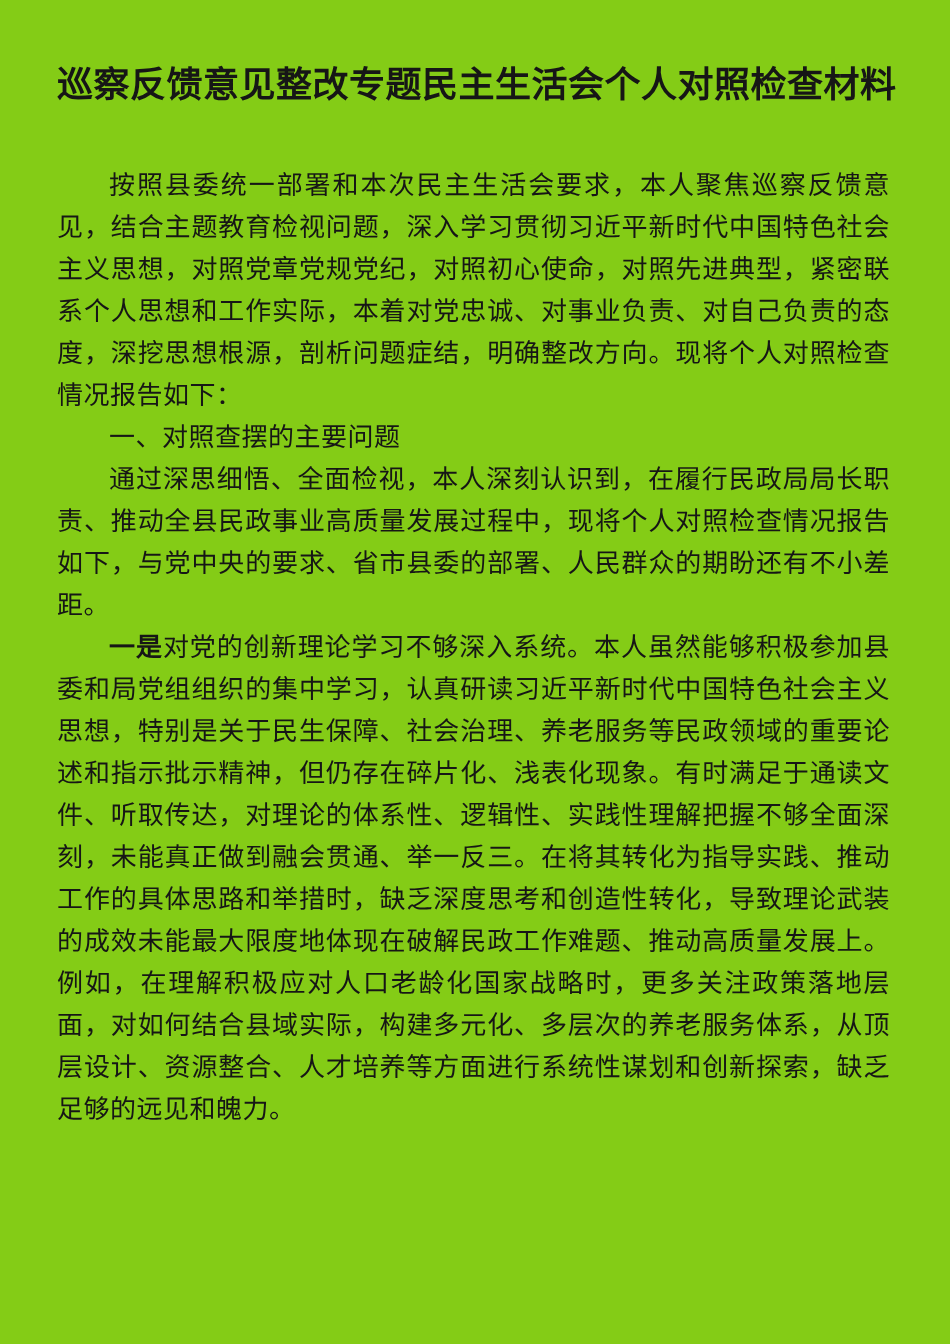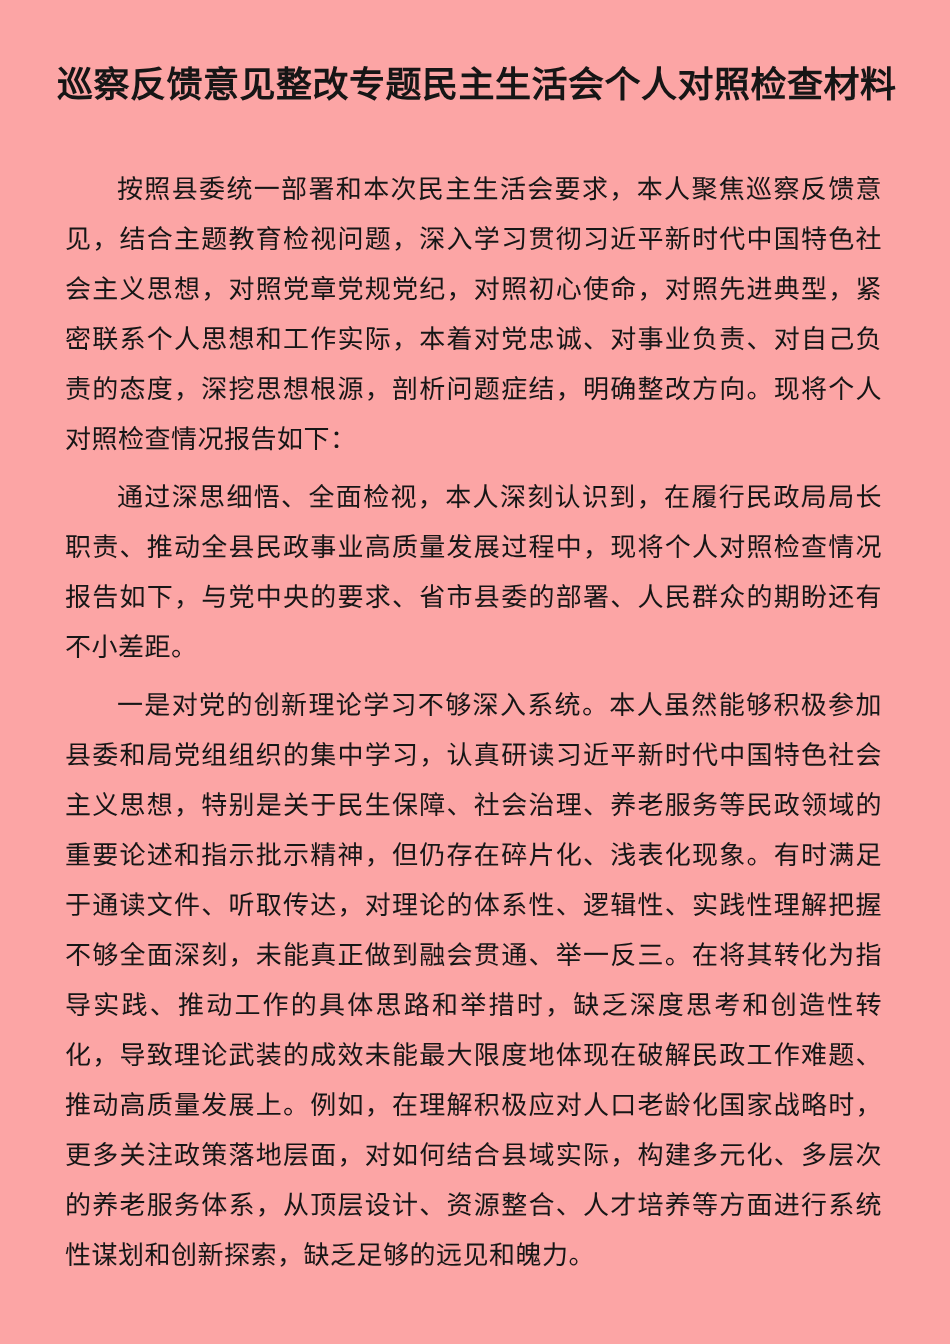--- a/index.html
+++ b/index.html
@@ -6,57 +6,58 @@
   html, body {
     margin: 0;
     padding: 0;
     background: #ffffff;
   }
   .page {
     position: relative;
     width: 950px;
     height: 1344px;
     margin: 0 auto;
-    background: #fca5a5;
+    background: #84cc16;
     box-sizing: border-box;
     padding: 62px 60px 0 57px;
     overflow: hidden;
     font-family: "Liberation Sans", "DejaVu Sans", sans-serif;
     color: #161616;
   }
   .doc-title {
     margin: 0;
     font-size: 36px;
     font-weight: 700;
     line-height: 46px;
     text-align: center;
     letter-spacing: 0.5px;
     white-space: nowrap;
   }
   .doc-body {
     margin-top: 56px;
   }
   .doc-body p {
-    margin: 8px;
+    margin: 0;
     font-size: 26px;
     font-weight: 400;
-    line-height: 50px;
+    line-height: 42px;
     text-indent: 2em;
     text-align: justify;
     text-justify: inter-ideograph;
     letter-spacing: 0.5px;
     word-break: break-all;
   }
   .doc-body p .lead {
-    font-weight: 400;
+    font-weight: 700;
   }
 </style>
 </head>
 <body>
 
 <div class="page">
   <h1 class="doc-title">巡察反馈意见整改专题民主生活会个人对照检查材料</h1>
   <div class="doc-body">
       <p class="body">按照县委统一部署和本次民主生活会要求，本人聚焦巡察反馈意见，结合主题教育检视问题，深入学习贯彻习近平新时代中国特色社会主义思想，对照党章党规党纪，对照初心使命，对照先进典型，紧密联系个人思想和工作实际，本着对党忠诚、对事业负责、对自己负责的态度，深挖思想根源，剖析问题症结，明确整改方向。现将个人对照检查情况报告如下：</p>
+      <p class="heading1">一、对照查摆的主要问题</p>
       <p class="body">通过深思细悟、全面检视，本人深刻认识到，在履行民政局局长职责、推动全县民政事业高质量发展过程中，现将个人对照检查情况报告如下，与党中央的要求、省市县委的部署、人民群众的期盼还有不小差距。</p>
       <p class="body"><span class="lead">一是</span>对党的创新理论学习不够深入系统。本人虽然能够积极参加县委和局党组组织的集中学习，认真研读习近平新时代中国特色社会主义思想，特别是关于民生保障、社会治理、养老服务等民政领域的重要论述和指示批示精神，但仍存在碎片化、浅表化现象。有时满足于通读文件、听取传达，对理论的体系性、逻辑性、实践性理解把握不够全面深刻，未能真正做到融会贯通、举一反三。在将其转化为指导实践、推动工作的具体思路和举措时，缺乏深度思考和创造性转化，导致理论武装的成效未能最大限度地体现在破解民政工作难题、推动高质量发展上。例如，在理解积极应对人口老龄化国家战略时，更多关注政策落地层面，对如何结合县域实际，构建多元化、多层次的养老服务体系，从顶层设计、资源整合、人才培养等方面进行系统性谋划和创新探索，缺乏足够的远见和魄力。</p>
     </div>
 </div>
 
 </body></html>

